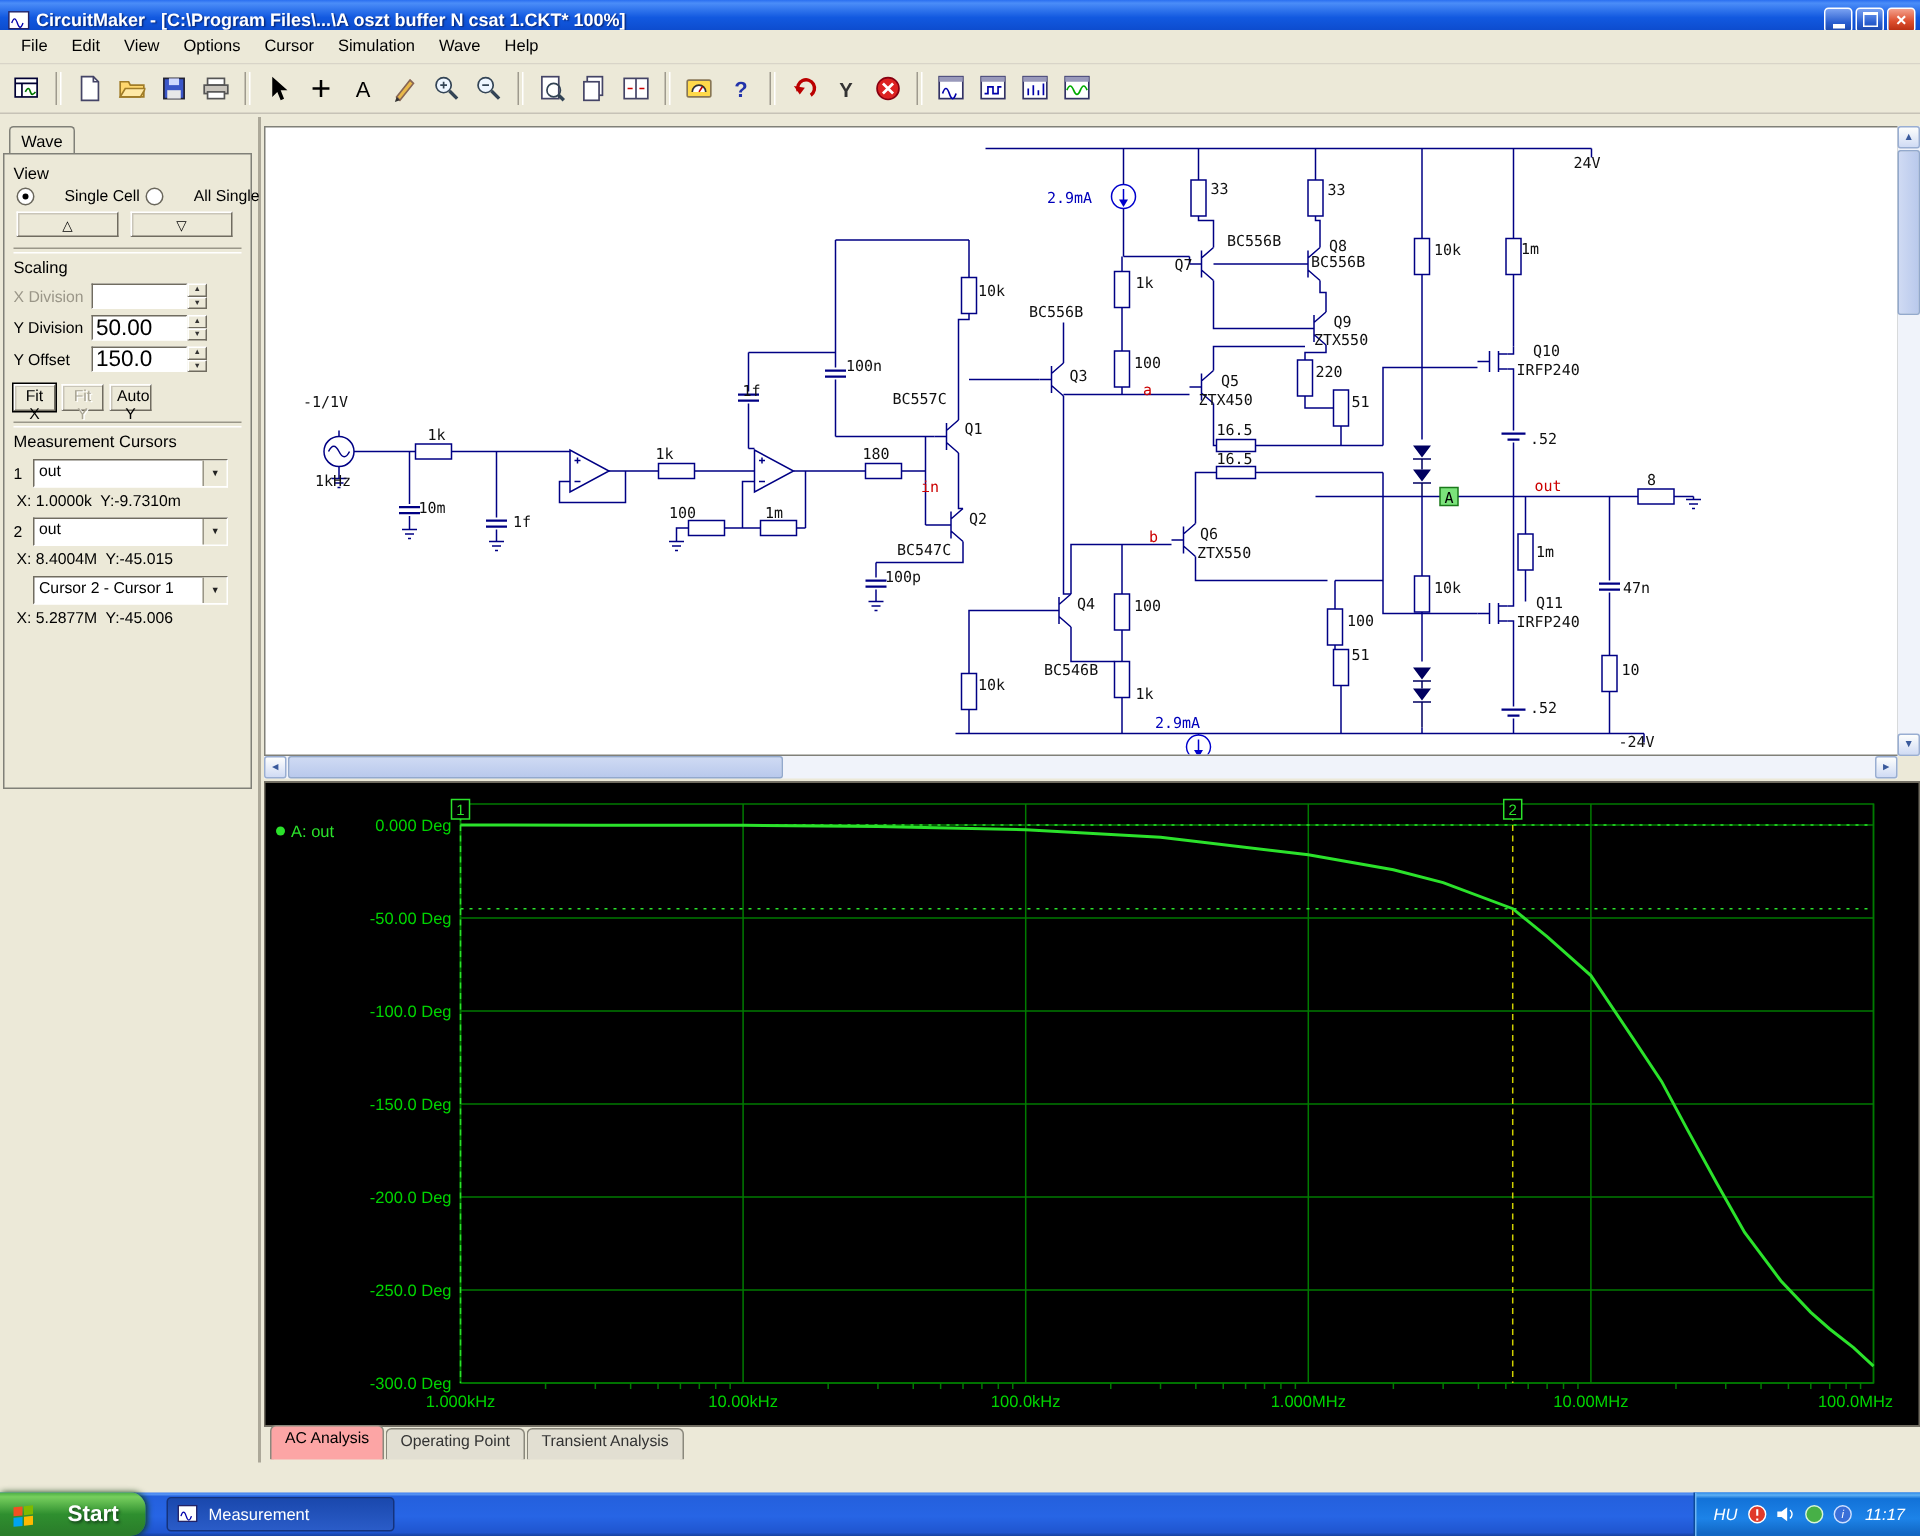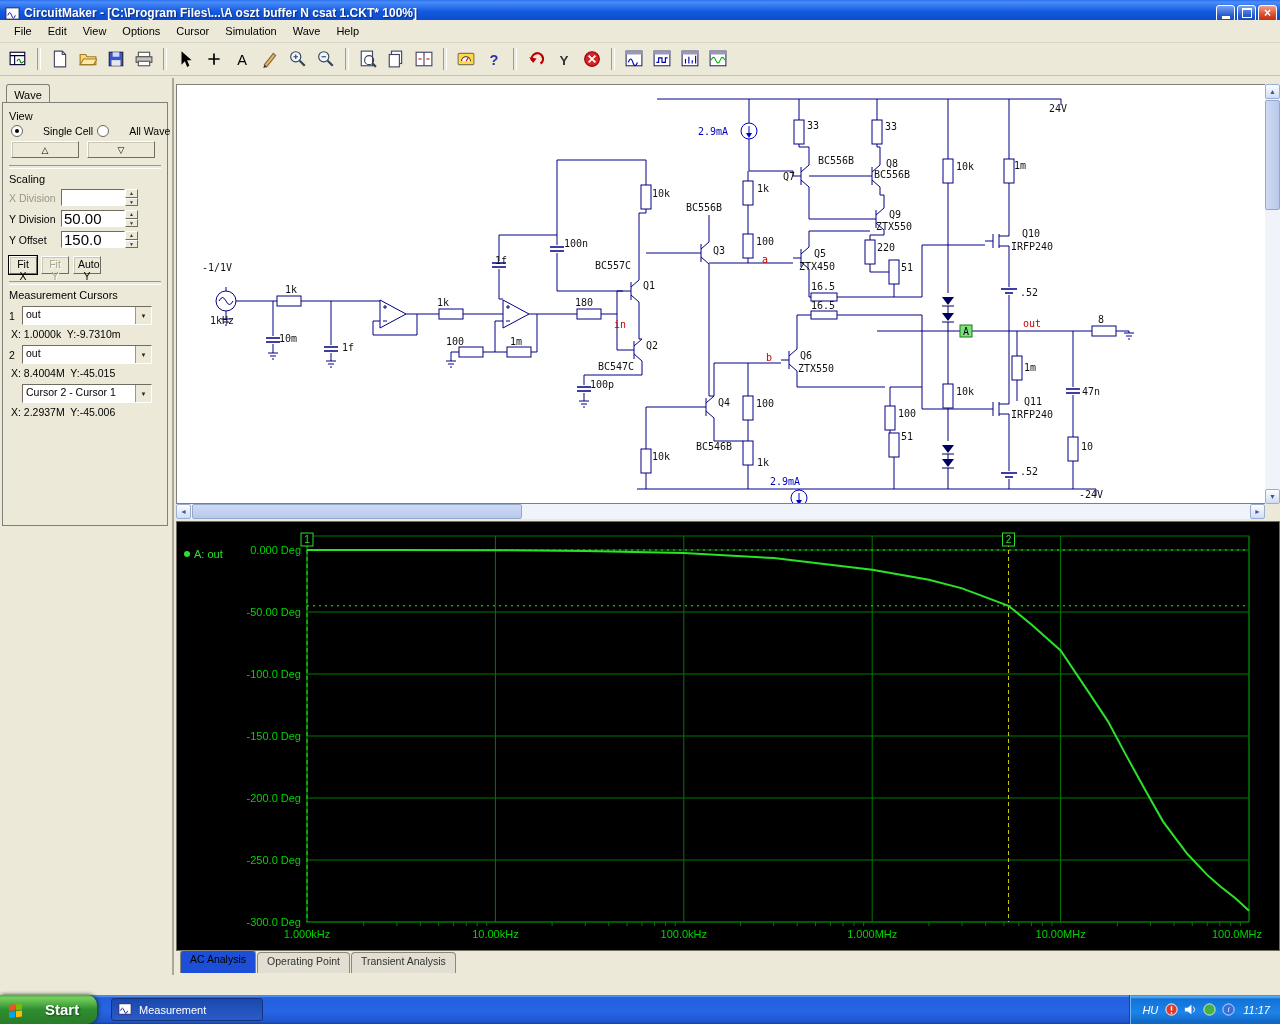--- a/index.html
+++ b/index.html
@@ -80,21 +80,21 @@
   .sb-thumb-h{position:absolute;left:16px;top:0;width:330px;height:15px;background:linear-gradient(180deg,#cfdaf3,#b9c9ec);
     border:1px solid #93a9cc;border-radius:2px;box-sizing:border-box;}
   
   .wavepanel{position:absolute;left:176px;top:521px;width:1104px;height:430px;background:#000;
     border:1px solid #706c60;box-sizing:border-box;}
   #wave-svg{display:block;}
   #wave-svg text{font-family:"Liberation Sans",sans-serif;}
   .tabsrow{position:absolute;left:176px;top:951px;width:1104px;height:22px;display:flex;align-items:flex-end;padding-left:4px;box-sizing:border-box;}
   .atab{height:18px;padding:2px 9px 0 9px;font-size:10.5px;background:#e2dfd2;border:1px solid #8a887c;
     border-bottom:none;border-radius:4px 4px 0 0;margin-right:1px;color:#333;}
-  .atab.sel{background:#1d4ed8;height:20px;color:#000;}
+  .atab.sel{background:#fca5a5;height:20px;color:#000;}
   
   .taskbar{position:absolute;left:0;top:995px;width:1280px;height:29px;
     background:linear-gradient(180deg,#3c7cf0 0%,#5a97f5 4%,#2460dd 9%,#2765e5 55%,#1f55cf 92%,#16419f 100%);
     display:flex;align-items:stretch;}
   .startbtn{width:97px;display:flex;align-items:center;gap:21px;padding-left:8px;box-sizing:border-box;
     background:linear-gradient(180deg,#4cae44 0%,#77cf5e 10%,#2f8f2f 50%,#2a7d2a 95%);
     border-radius:0 10px 10px 0;box-shadow:1px 0 4px #0d3a0d;color:#fff;font-size:15px;font-weight:bold;
     text-shadow:1px 1px 2px #14431a;}
   .taskbtn{margin:3px 0 3px 14px;width:152px;display:flex;align-items:center;gap:5px;padding-left:6px;box-sizing:border-box;
     background:linear-gradient(180deg,#1a48ad,#2a5cc8);border:1px solid #15337c;border-radius:3px;
@@ -294,21 +294,21 @@
     <div class="wave-tab">Wave</div>
     <div class="panelbox">
       <div class="grp-label">View</div>
       <div class="radio-row">
         <span class="radio checked">
             <i></i>
             <label>Single Cell</label>
           </span>
         <span class="radio">
             <i></i>
-            <label>All Wave</label>
+            <label>All Single</label>
           </span>
       </div>
       <div class="updown-row">
         <button class="btn3d tri">△</button>
         <button class="btn3d tri">▽</button>
       </div>
       <div class="groove"></div>
       <div class="grp-label">Scaling</div>
       <div class="field-row">
         <label class="dim">X Division</label>
@@ -362,21 +362,21 @@
           <span class="combo-btn">▼</span>
           </span>
       </div>
       <div class="readout">X: 8.4004M  Y:-45.015</div>
       <div class="cursor-row">
         <span class="combo wide">
           <span class="combo-text">Cursor 2 - Cursor 1</span>
           <span class="combo-btn">▼</span>
           </span>
       </div>
-      <div class="readout">X: 2.2937M  Y:-45.006</div>
+      <div class="readout">X: 5.2877M  Y:-45.006</div>
     </div>
   </div>
 
   <div class="canvas">
     <svg id="schem" viewBox="0 0 1088 418" width="1088" height="418">
       <g stroke="#000084" fill="none" stroke-width="1">
         <path d="M480,14 H884 M884,14 V20 M572,14 V38 M572,54 V86 M622,14 V35 M622,59 V62 H632 V80 M700,14 V35 M700,59 V62 H703 V80 M771,14 V74 M771,98 V208 M832,14 V74 M832,98 V146 M460,404 H919 M919,404 V410 M571,380 V404 M469,388 V404 M717,372 V404 M896,376 V404 M832,394 V404 M771,400 V404"></path>
         <path d="M572,86 H616 M616,86 V91 M571,86 V96 M571,120 V149 M571,173 V178 M571,178 H616 M532,178 H571 M632,91 H687 M632,102 V134 H691 M703,102 V110 H707 V123 M707,145 V150 H693 V155 M693,179 V187 H712 M717,199 V212 M469,75 V100 M380,75 H469 M380,75 V160 M380,168 V206 M380,206 H446 M424,229 H440 M440,206 V265 M440,206 H446 M440,265 H449 M469,124 V128 H462 V195 M462,217 V254 H465 M465,276 V290 H407 M469,168 H516 M532,130 V157 M532,179 V206 M532,206 V311 H537 M537,311 V278 H558 M558,278 H604 M571,278 V311 M571,335 V356 M537,333 V356 H566 M469,364 V322 H521 M632,162 V146 H693 M632,184 V212 H634 M620,264 V230 H634 M620,286 V302 H708 M660,212 H745 M660,230 H745 M745,212 V160 H808 M745,230 V324 H808 M700,246 H915 M939,246 H952 M952,246 V248 M896,246 V302 M896,310 V352 M840,246 V271 M840,295 V316 M771,246 V299 M771,323 V356 M713,302 V321 M713,345 V348 M713,302 H745 M828,151 H832 V146 M828,161 H832 V202 M832,210 V246 M828,319 H832 V246 M828,329 H832 V386 M622,404 V405"></path>
         <path d="M59,216 H100 M96,216 V251 M96,259 V268 M124,216 H154 M154,216 V260 M154,268 V276 M154,216 H203 M229,229 H262 M240,229 V250 H196 V236 H203 M286,229 H326 M326,236 H318 V267 M352,229 H400 M360,229 V267 M354,267 H360 M306,267 H330 M282,267 H274 V276 M322,150 V176 M322,184 V214 M322,214 H326 M322,150 H380 M407,290 V300 M407,308 V316 M49,206 V202 M49,226 V234"></path>
       </g>

